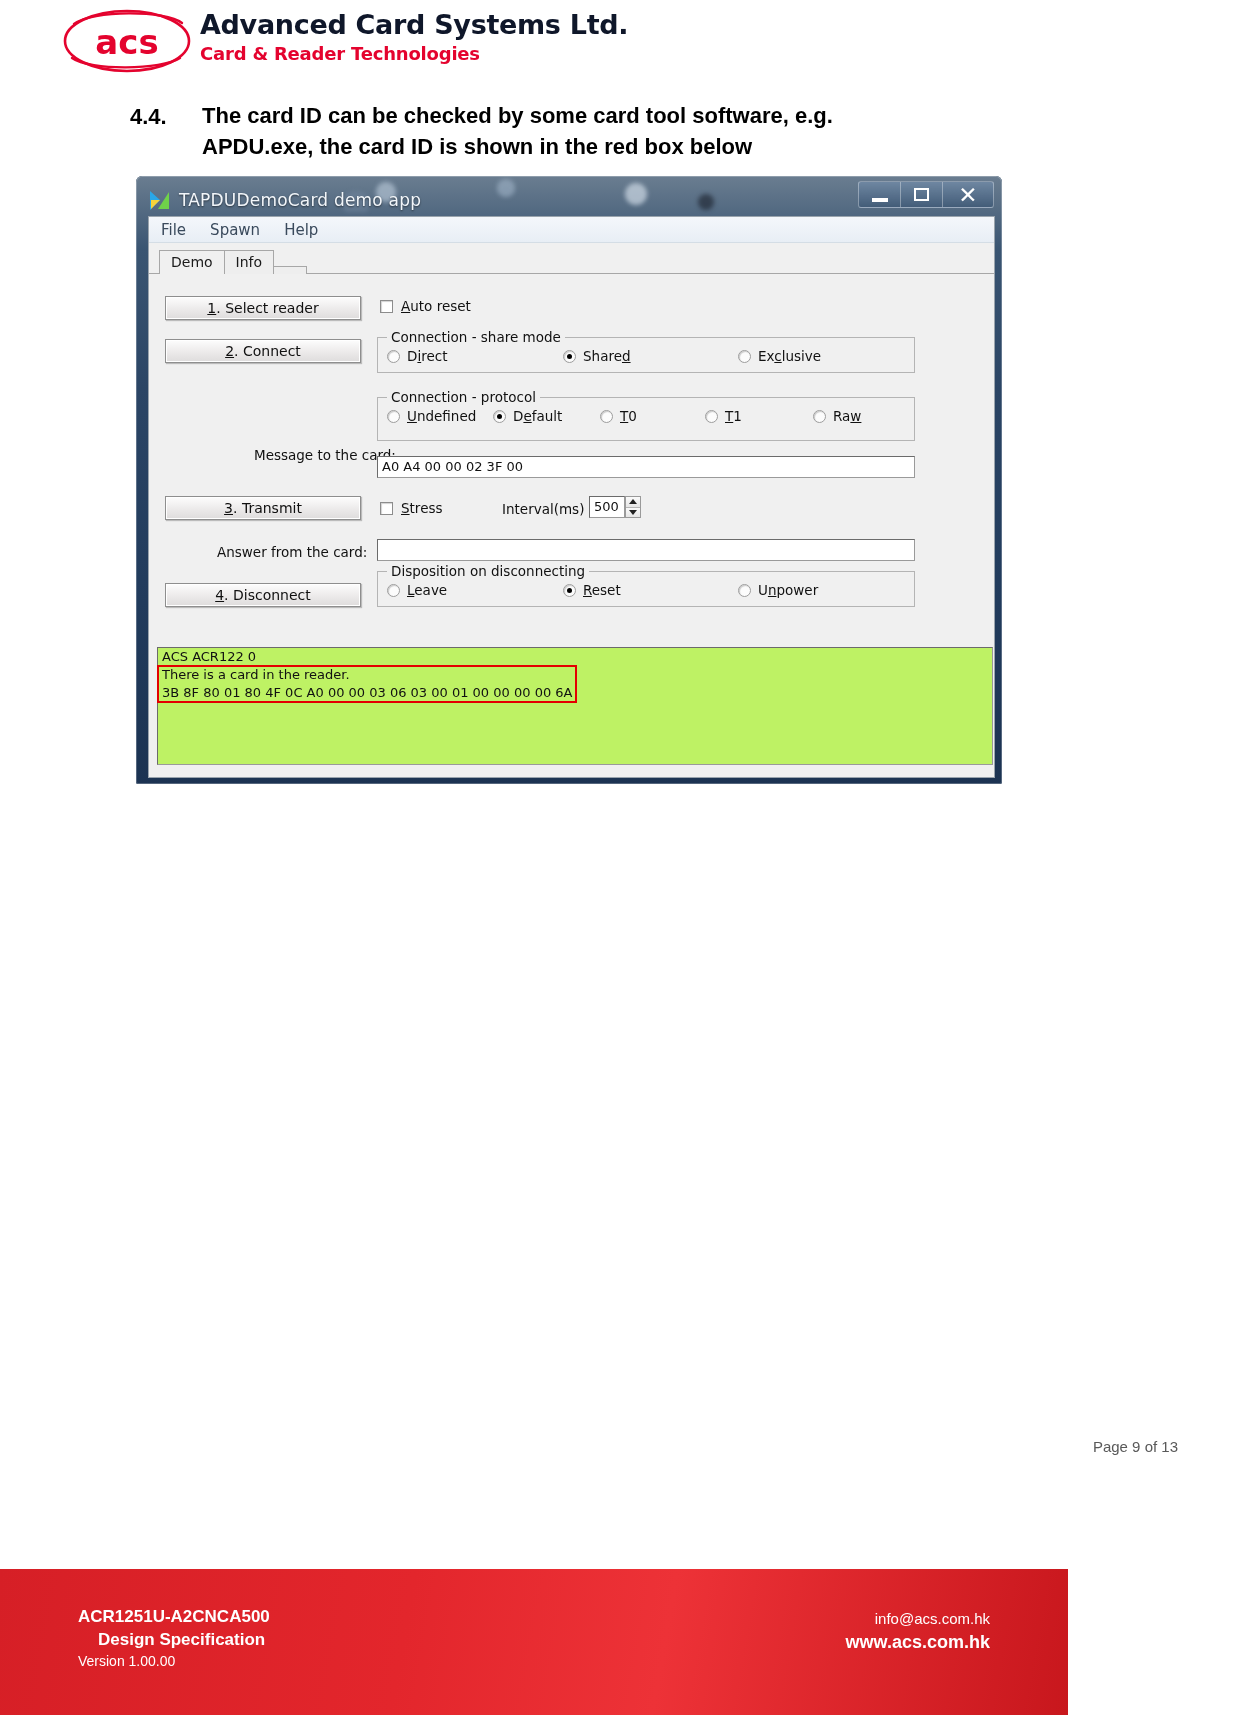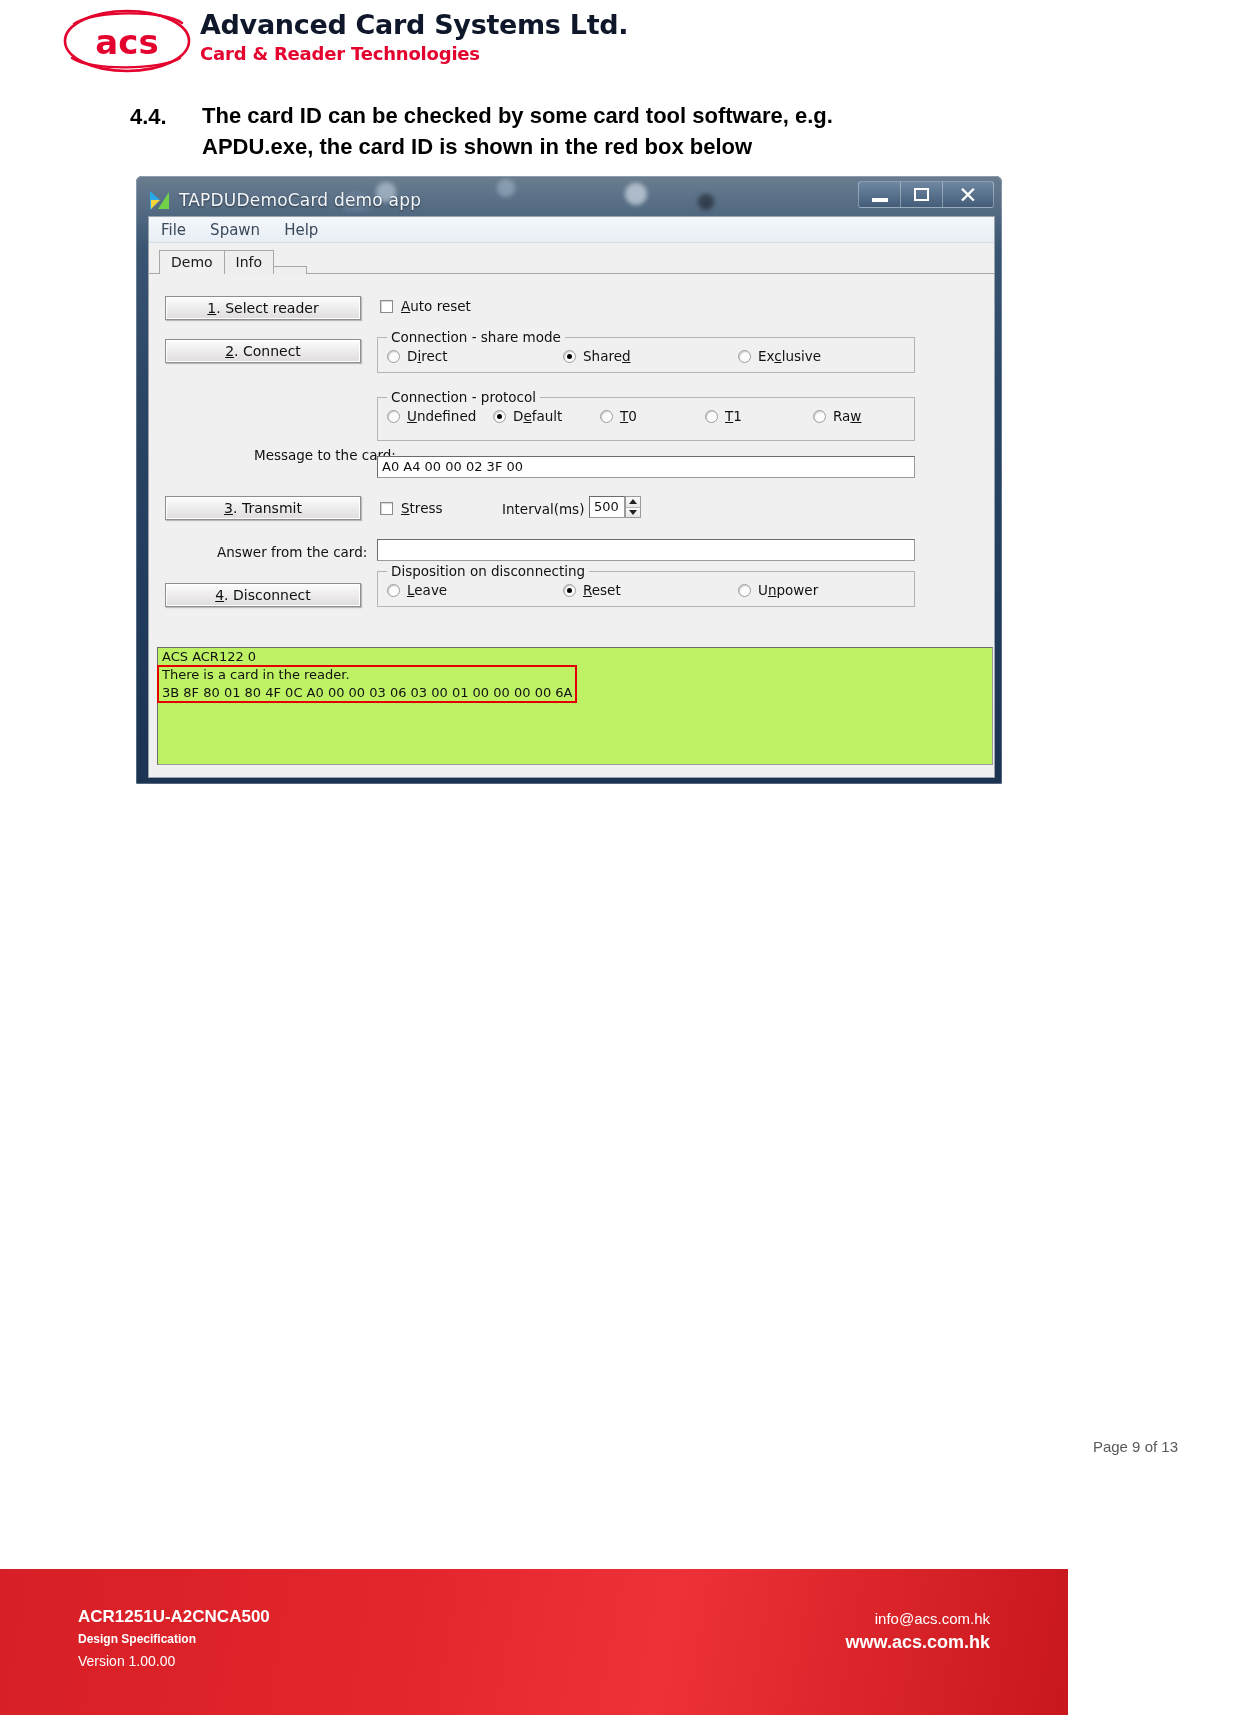--- a/index.html
+++ b/index.html
@@ -238,21 +238,21 @@
     position:absolute; right:62px; top:1438px;
     font-size:15px; color:#595959;
     font-family:"Liberation Sans", sans-serif;
   }
   .footer-bar {
     position:absolute; left:0; bottom:0; width:1068px; height:146px;
     background:linear-gradient(100deg,#d61f26 0%,#e3262c 38%,#ed3237 62%,#c8171d 100%);
   }
   .footer-left { position:absolute; left:78px; top:36px; color:#fff; }
   .f-l1 { font-size:17px; font-weight:bold; line-height:23px; }
-  .f-l2 { font-size:12px; font-weight:bold; line-height:23px; }
+  .f-l2 { font-size:17px; font-weight:bold; line-height:23px;margin-left:20px; }
   .f-l3 { font-size:14px; line-height:21px; }
   .footer-right { position:absolute; right:78px; top:38px; color:#fff; text-align:right; }
   .f-r1 { font-size:15px; line-height:23px; }
   .f-r2 { font-size:18px; font-weight:bold; line-height:25px; }
 </style>
 </head>
 <body>
 
 <div class="page-header">
   <div class="logo-wrap">

